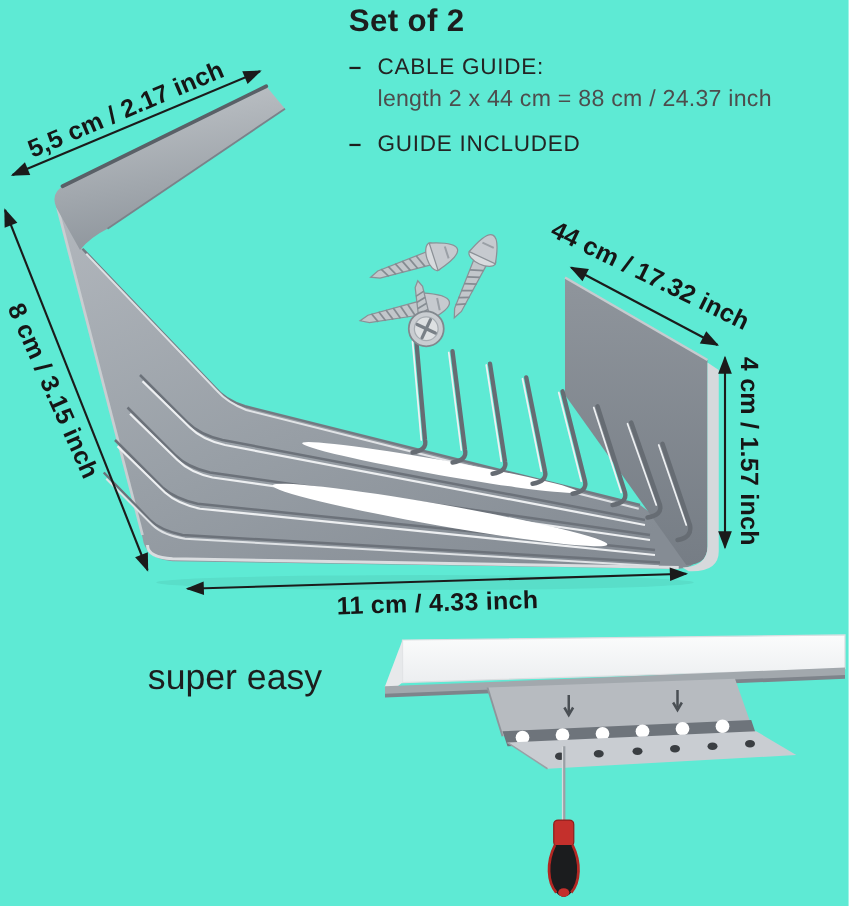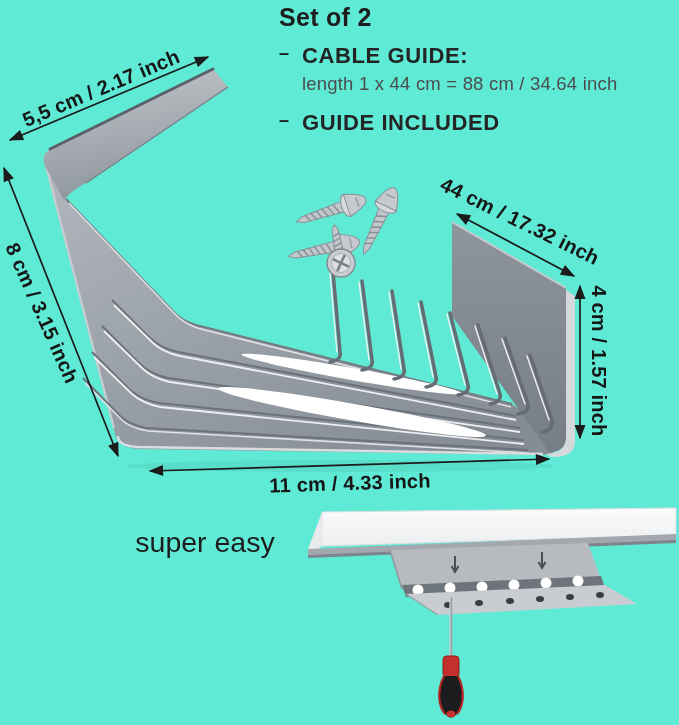--- a/index.html
+++ b/index.html
@@ -5,35 +5,35 @@
   html,body{margin:0;padding:0;background:#fff;}
   .canvas{position:relative;width:679px;height:725px;background:#5eead4;overflow:hidden;
           font-family:"Liberation Sans",sans-serif;}
   .canvas svg{position:absolute;left:0;top:0;}
 
   
   .info{position:absolute;left:279px;top:3px;width:396px;color:#1d1d1d;}
   .info .title{font-size:25px;font-weight:bold;letter-spacing:.3px;}
   .bullet{display:flex;align-items:flex-start;margin-top:10px;}
   .bullet .dash{width:23px;font-weight:bold;font-size:18px;line-height:1.25;}
-  .bullet .label{font-weight:bold;font-size:22px;letter-spacing:.6px;line-height:1.25;color:#242424;}
+  .bullet .label{font-weight:normal;font-size:18px;letter-spacing:.6px;line-height:1.25;color:#242424;}
   .detail{margin-left:23px;margin-top:3px;font-size:18.5px;letter-spacing:.2px;color:#4d4d4d;}
   .bullet.second{margin-top:14px;}
 
   
   .dim{position:absolute;white-space:nowrap;text-align:center;font-size:20px;font-weight:bold;
        color:#161616;letter-spacing:.2px;line-height:26px;transform-origin:center;}
   .dim-top{left:1px;top:75px;width:200px;transform:rotate(-23deg);}
   .dim-left{left:-48px;top:300px;width:180px;transform:rotate(66deg);}
   .dim-length{left:420px;top:208px;width:200px;transform:rotate(26deg);}
   .dim-lip{left:514px;top:348px;width:170px;transform:rotate(90deg);}
   .dim-bottom{left:250px;top:470px;width:200px;transform:rotate(-1.8deg);}
 
   
-  .footer{position:absolute;left:85px;top:526px;width:240px;text-align:center;
+  .footer{position:absolute;left:68px;top:526px;width:240px;text-align:center;
           font-size:28.5px;line-height:1.17;color:#1d1d1d;}
 </style>
 </head>
 <body>
 
 <div class="canvas">
 
   <svg width="679" height="725" viewBox="0 0 679 725">
     <defs>
       <linearGradient id="gFlange" x1="0" y1="0" x2="0.25" y2="1">
@@ -214,21 +214,21 @@
       </g>
     </g>
   </svg>
 
   <div class="info">
     <div class="title">Set of 2</div>
     <div class="bullet">
       <span class="dash">–</span>
       <span class="label">CABLE GUIDE:</span>
     </div>
-    <div class="detail">length 1 x 44 cm = 88 cm / 34.64 inch</div>
+    <div class="detail">length 2 x 44 cm = 88 cm / 24.37 inch</div>
     <div class="bullet second">
       <span class="dash">–</span>
       <span class="label">GUIDE INCLUDED</span>
     </div>
   </div>
 
   <div class="dim dim-top">5,5 cm / 2.17 inch</div>
   <div class="dim dim-left">8 cm / 3.15 inch</div>
   <div class="dim dim-length">44 cm / 17.32 inch</div>
   <div class="dim dim-lip">4 cm / 1.57 inch</div>

